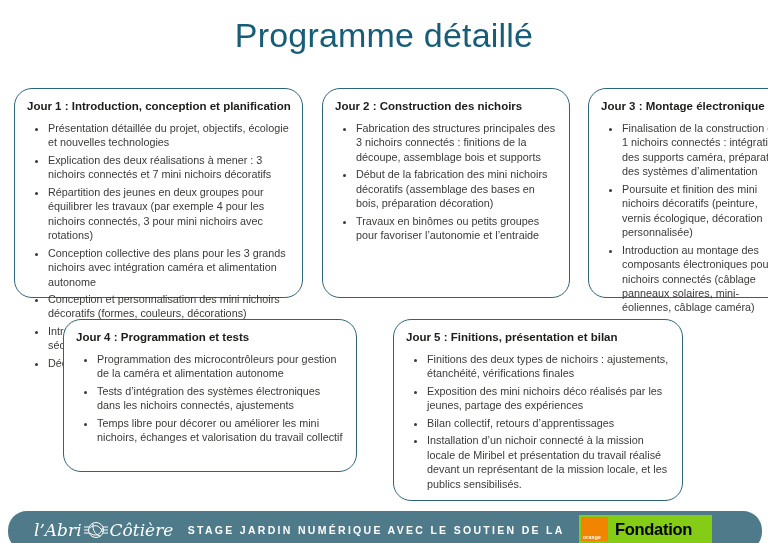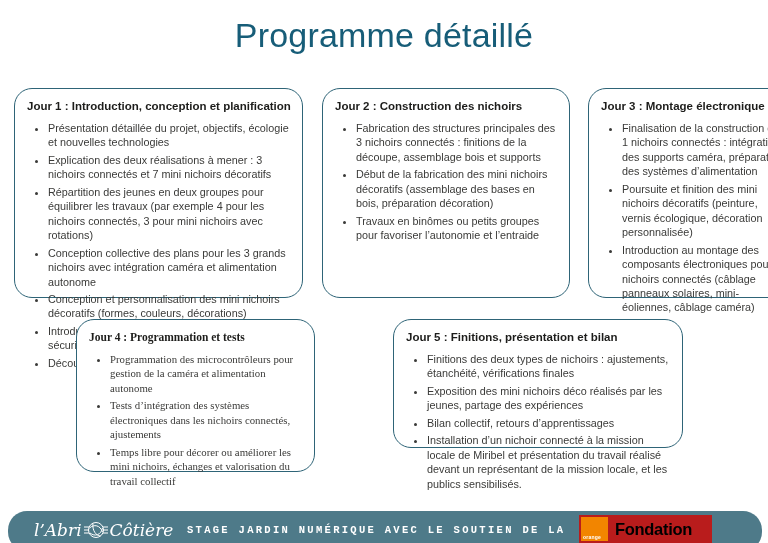--- a/index.html
+++ b/index.html
@@ -40,22 +40,22 @@
   .day-box li {
     font-size: 10.8px;
     color: #3a3a38;
     line-height: 1.34;
     margin-bottom: 3px;
   }
 
   .box-1 { left: 14px;  top: 88px;  width: 289px; height: 210px; }
   .box-2 { left: 322px; top: 88px;  width: 248px; height: 210px; }
   .box-3 { left: 548px; top: 88px;  width: 209px; height: 210px; margin-left: 40px; }
-  .box-4 { left: 76px;  top: 319px; width: 239px; height: 153px; font-family: Liberation Serif, serif; }
-  .box-5 { left: 393px; top: 319px; width: 290px; height: 129px; }
+  .box-4 { left: 63px;  top: 319px; width: 294px; height: 153px; }
+  .box-5 { left: 393px; top: 319px; width: 290px; height: 182px; }
 
   .footer-bar {
     position: absolute;
     left: 8px; top: 511px; width: 754px; height: 40px;
     background: #4e7a89;
     border-radius: 19px;
     display: flex;
     align-items: center;
     padding: 0 14px 6px 26px;
     color: #ffffff;
@@ -73,25 +73,24 @@
   .brand-logo .knot { margin: 0 2px; display: inline-flex; }
   .banner-text {
     flex: 1 1 auto;
     text-align: center;
     font-size: 10.5px;
     font-weight: 700;
     letter-spacing: 2.3px;
     color: #ffffff;
     padding-top: 4px;
     white-space: nowrap;
-    font-family: Liberation Mono, monospace;
   }
   .fondation-logo {
     flex: 0 0 auto;
-    background: #b91c1c;
+    background: #84cc16;
     width: 133px; height: 28px;
     display: flex;
     align-items: center;
     padding: 2px;
     margin-right: 36px;
     margin-top: 2px;
   }
   .orange-square {
     position: relative;
     width: 27px; height: 24px;

